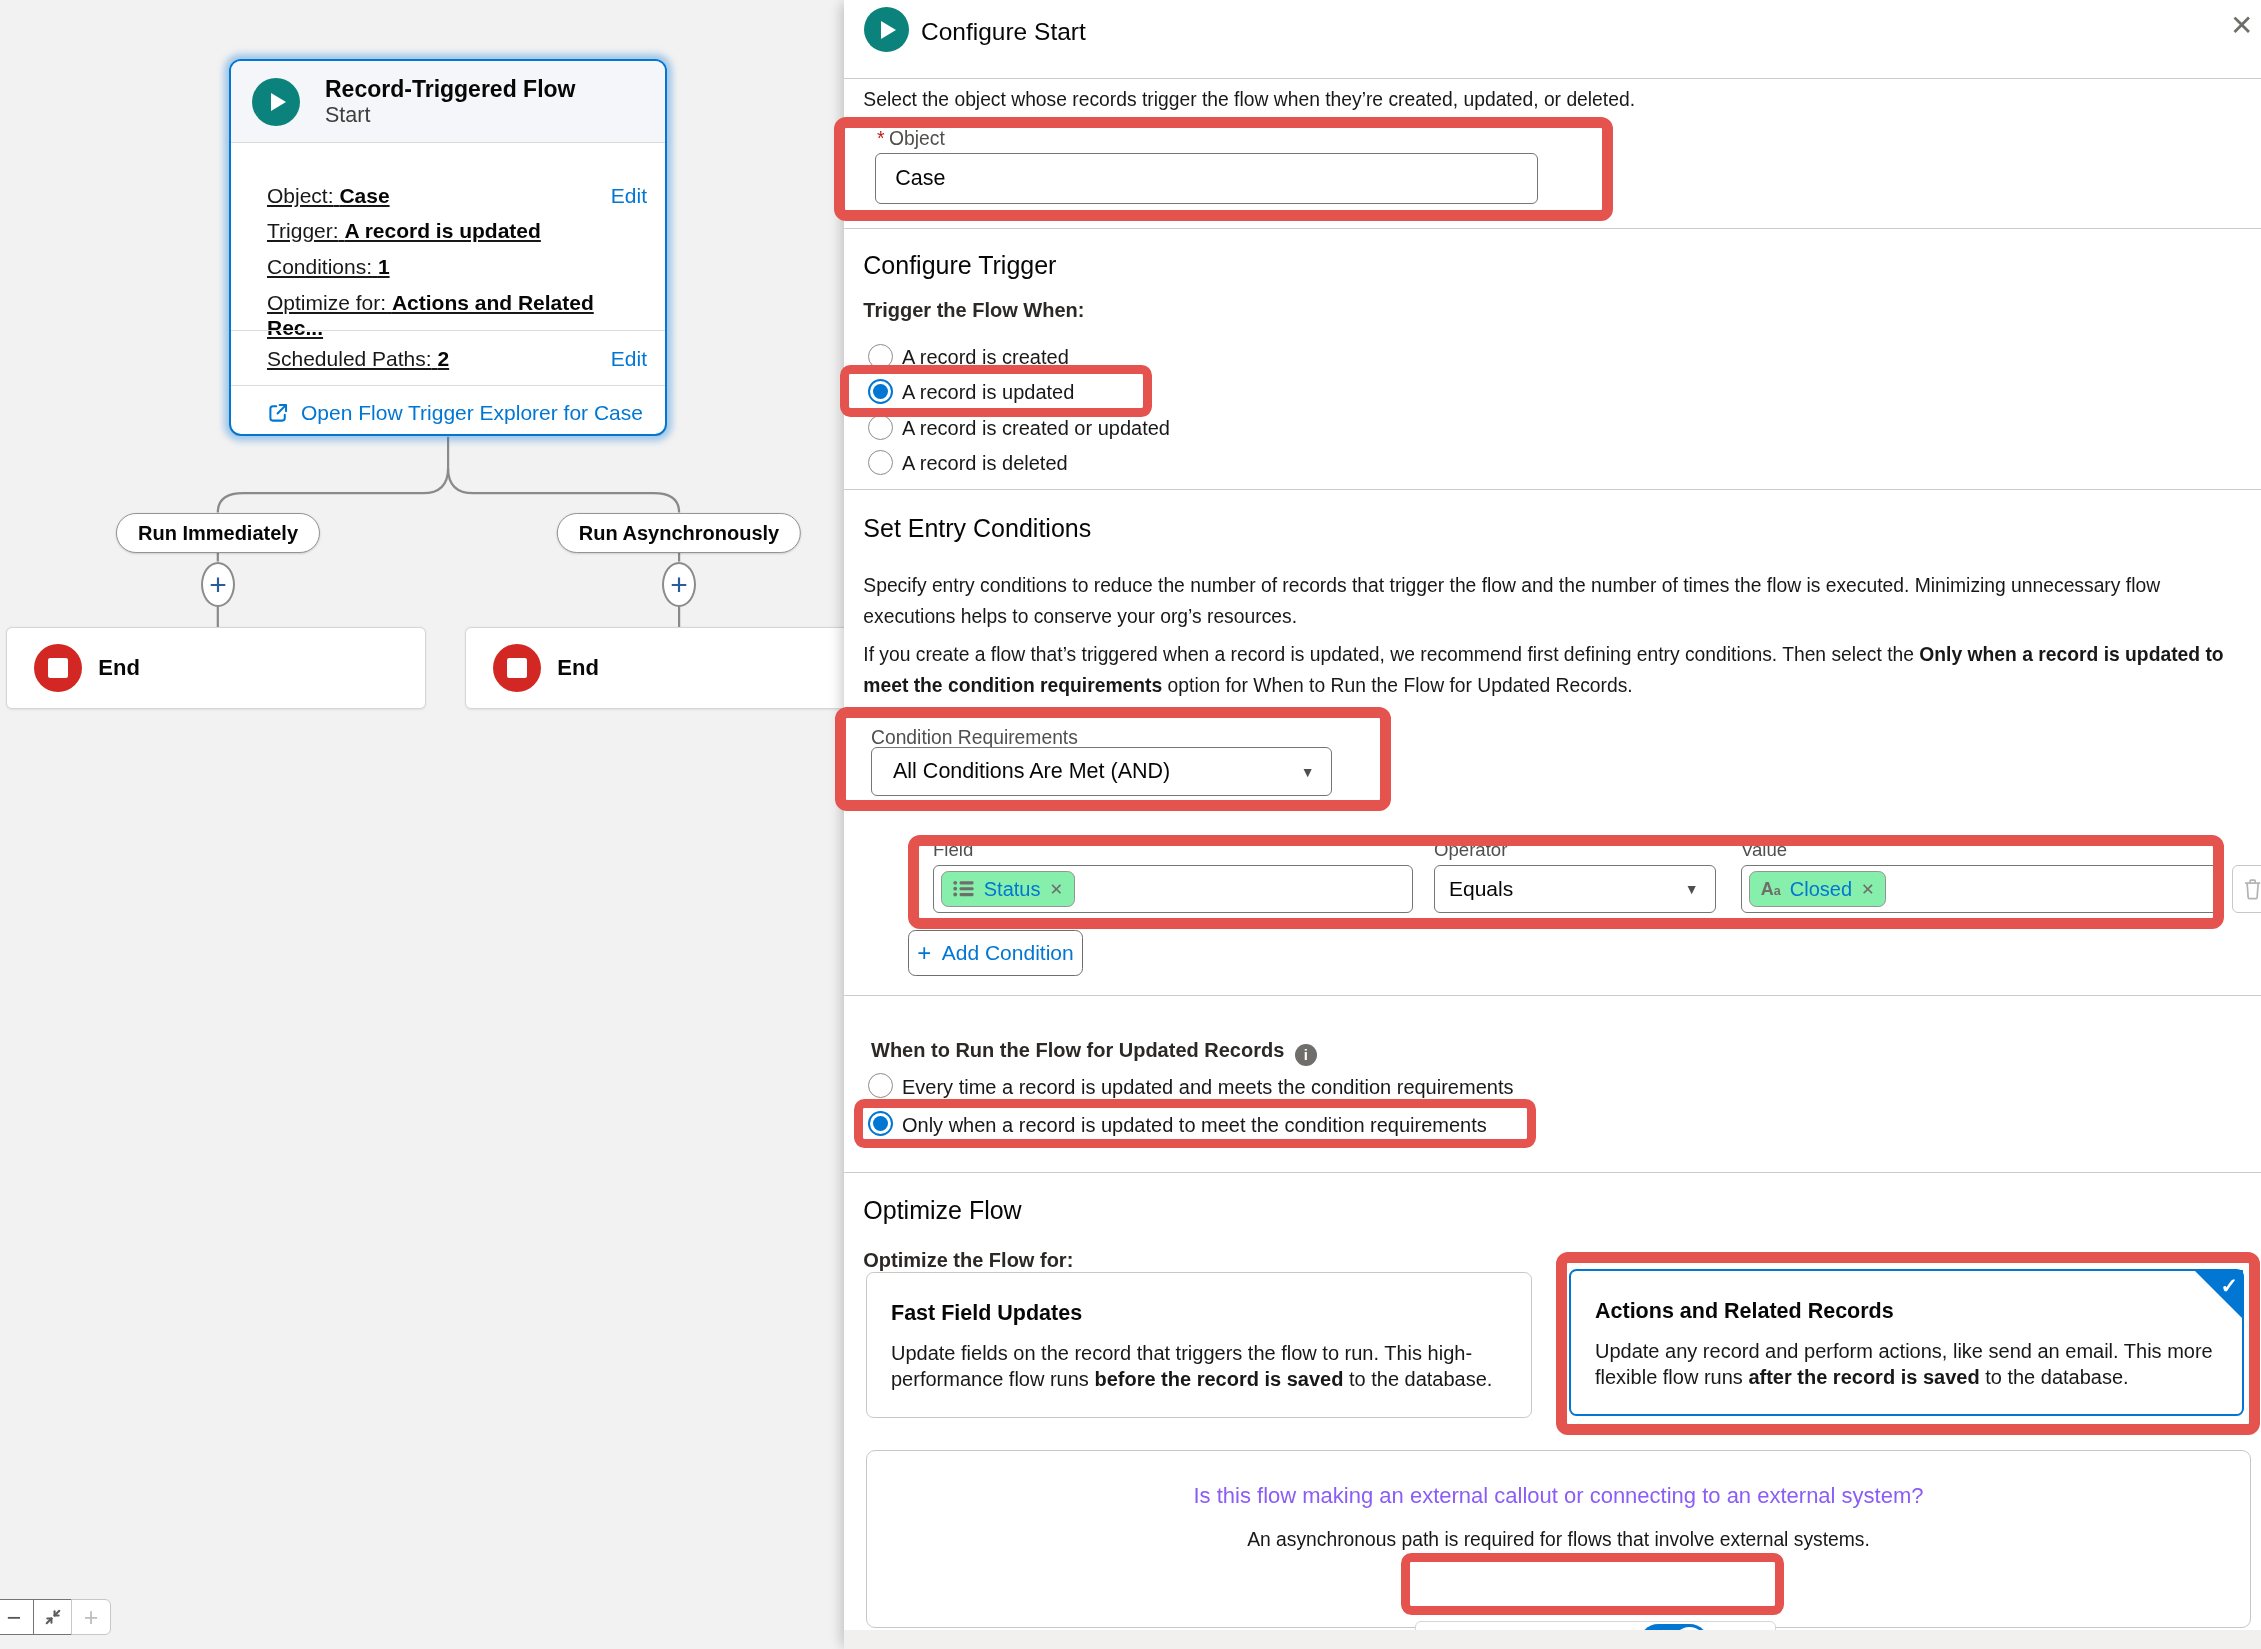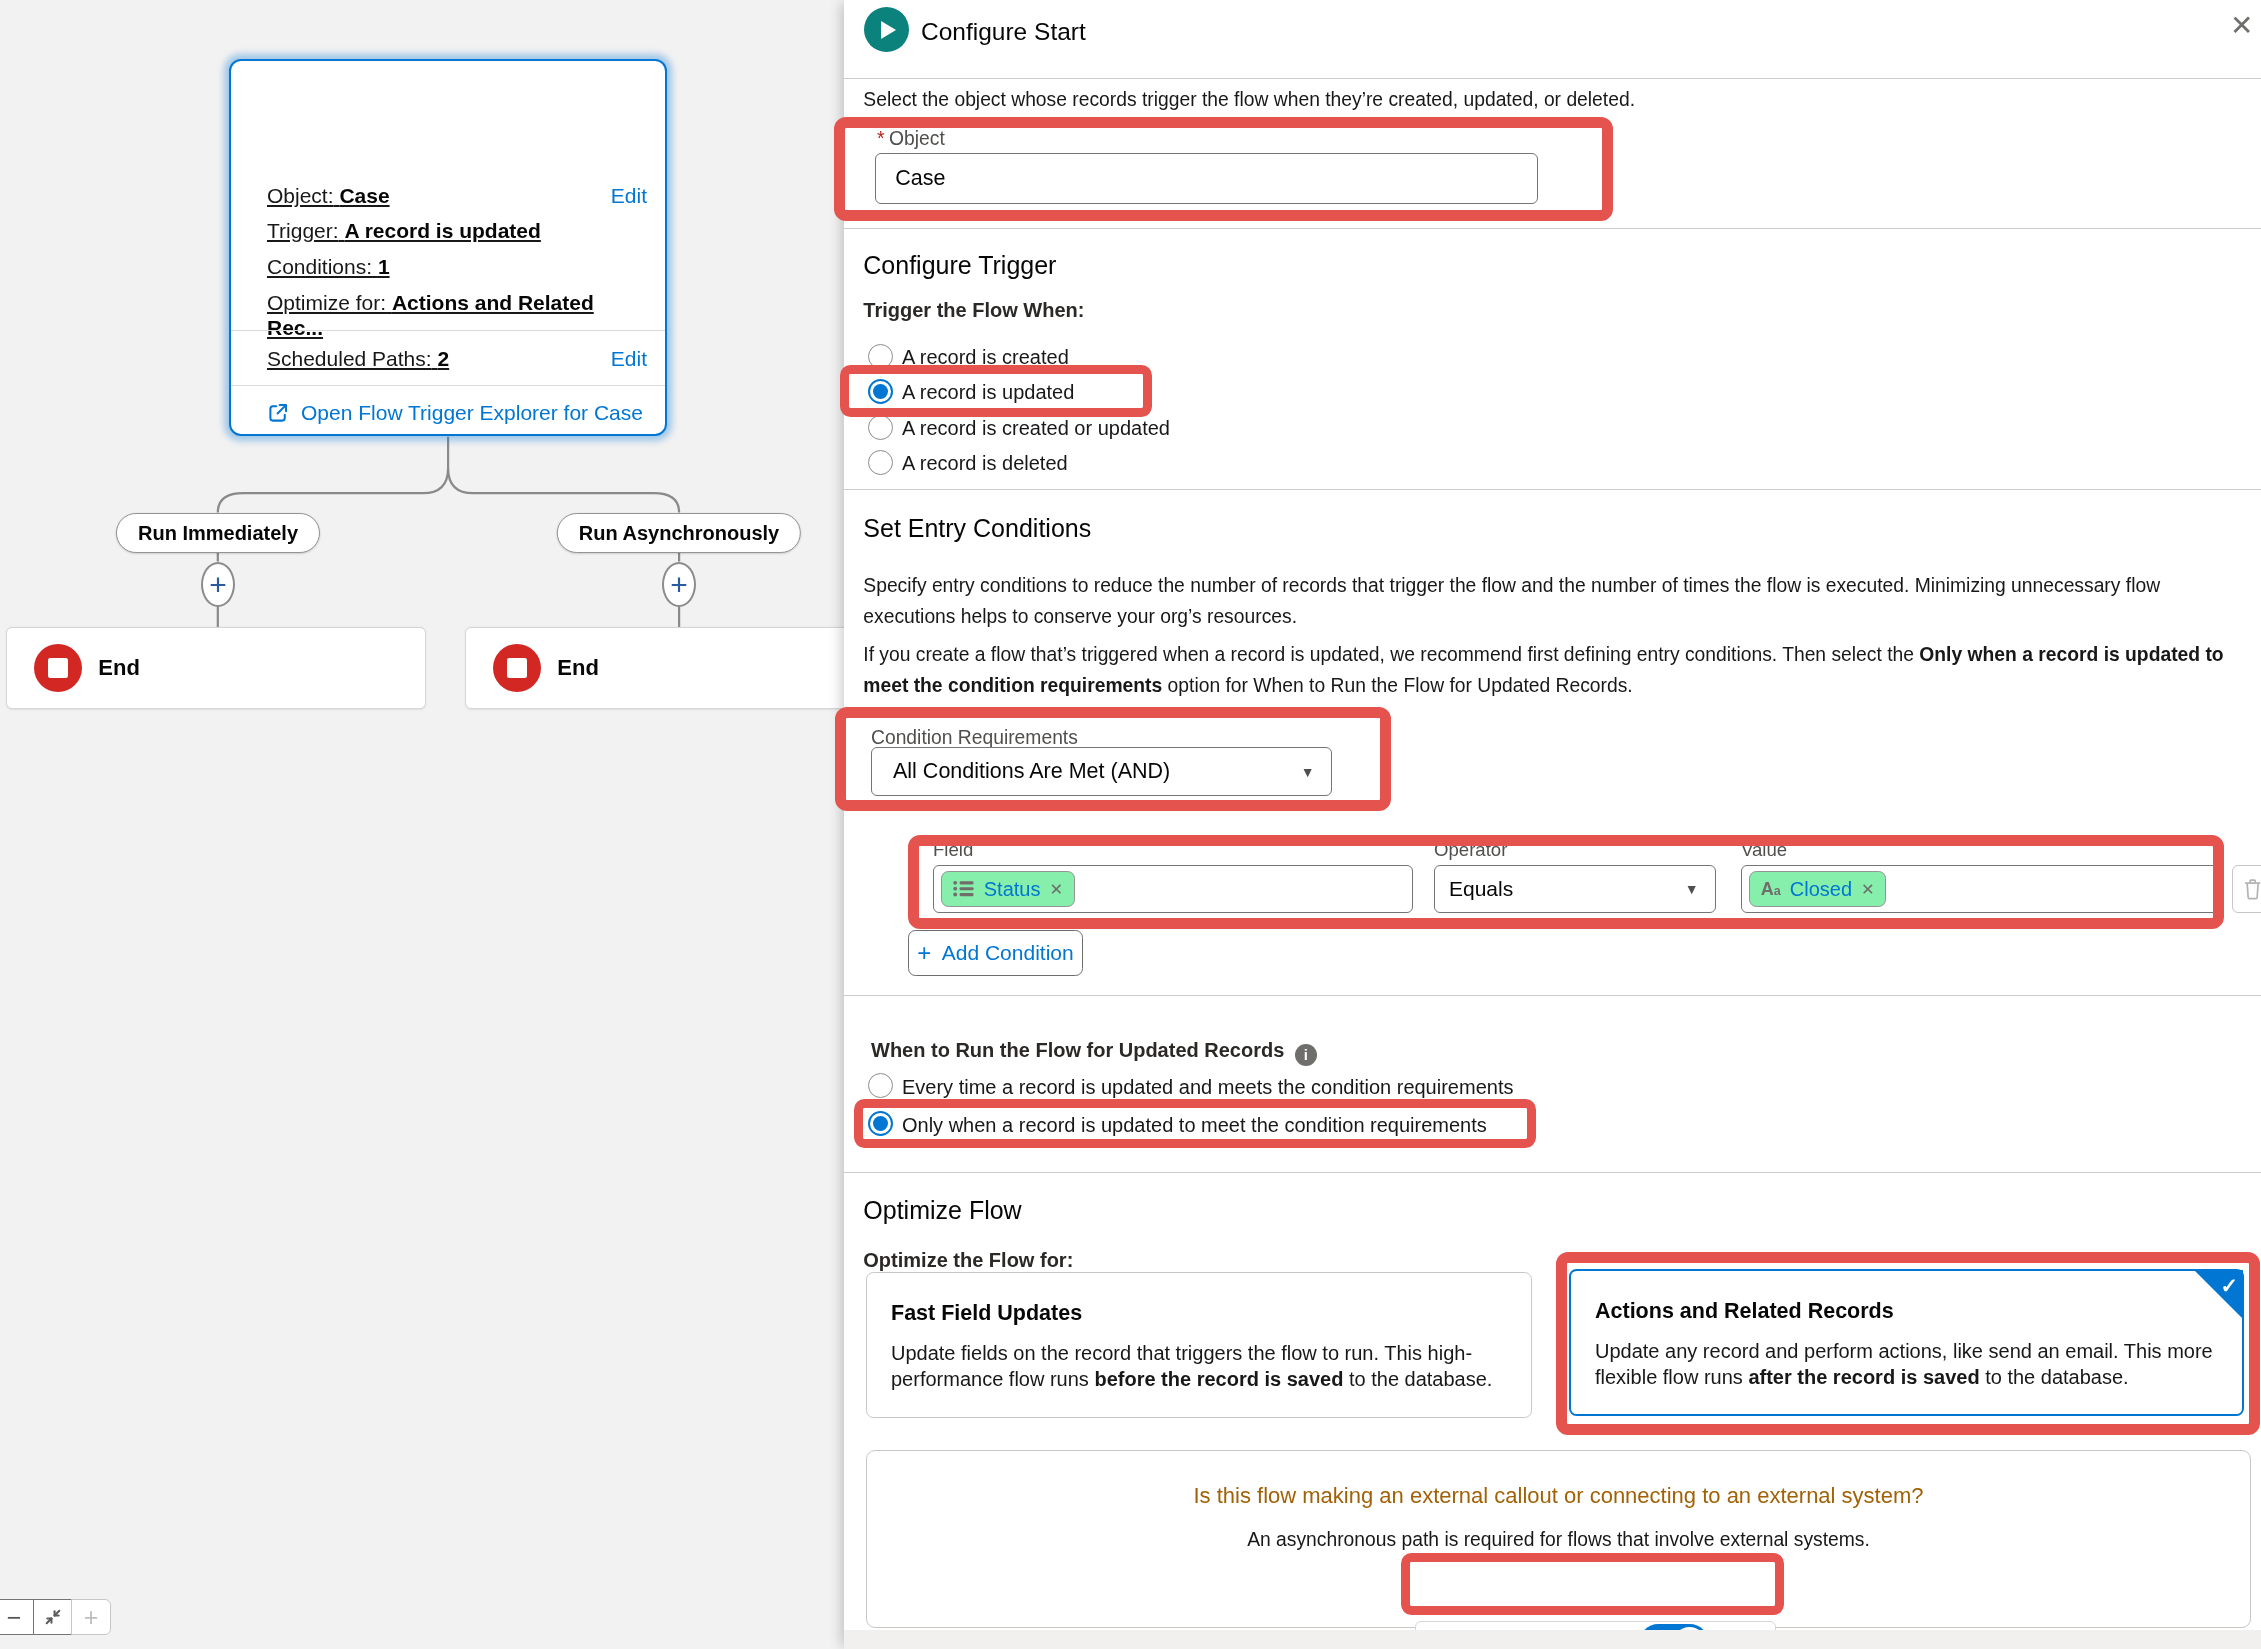--- a/index.html
+++ b/index.html
@@ -97,20 +97,29 @@
         <path d="M603,630 Q603,664 569,664 H327 Q293,664 293,690"></path>
         <path d="M603,630 Q603,664 637,664 H880 Q914,664 914,690"></path>
         <path d="M293,744 V756"></path>
         <path d="M914,744 V756"></path>
         <path d="M293,816 V844"></path>
         <path d="M914,816 V844"></path>
       </g>
     </svg>
 
     <div class="abs node-card">
+      <div class="node-header">
+        <div class="teal-circle">
+            <div class="play-tri"></div>
+          </div>
+        <div class="node-titles">
+          <div class="node-title">Record-Triggered Flow</div>
+          <div class="node-sub">Start</div>
+        </div>
+      </div>
       <div class="node-row" style="top:122px;">
         <span>Object:</span> <b>Case</b>
         <span class="edit-link">Edit</span>
       </div>
       <div class="node-row" style="top:157px;">
         <span>Trigger:</span>&nbsp;<b>A record is updated</b>
       </div>
       <div class="node-row" style="top:193px;">
         <span>Conditions:</span> <b>1</b>
       </div>
@@ -287,21 +296,21 @@
       <div class="corner-check">
           <span>✓</span>
         </div>
       <div class="opt-title">Actions and Related Records</div>
       <div class="opt-body" style="width:624px;">
         <span>Update any record and perform actions, like send an email. This more flexible flow runs </span><b>after the record is saved</b><span> to the database.</span>
       </div>
     </div>
 
     <div class="bigbox" style="left:22px;top:1450px;width:1385px;height:178px;"></div>
-    <div class="center-line" style="left:22px;width:1385px;top:1483px;font-size:22px;color:#a16207;">Is this flow making an external callout or connecting to an external system?</div>
+    <div class="center-line" style="left:22px;width:1385px;top:1483px;font-size:22px;color:#8b5cf6;">Is this flow making an external callout or connecting to an external system?</div>
     <div class="center-line" style="left:22px;width:1385px;top:1529px;font-size:19.3px;color:#181818;">An asynchronous path is required for flows that involve external systems.</div>
 
     <div class="toggle-field" style="left:571px;top:1621px;width:361px;height:45px;padding-left:12px;gap:5px;">
       <span style="font-size:19.3px;color:#181818;">Add Asynchronous Path</span>
       <div class="toggle">
         <span class="chk">✓</span>
         <span class="knob"></span>
       </div>
     </div>
 

